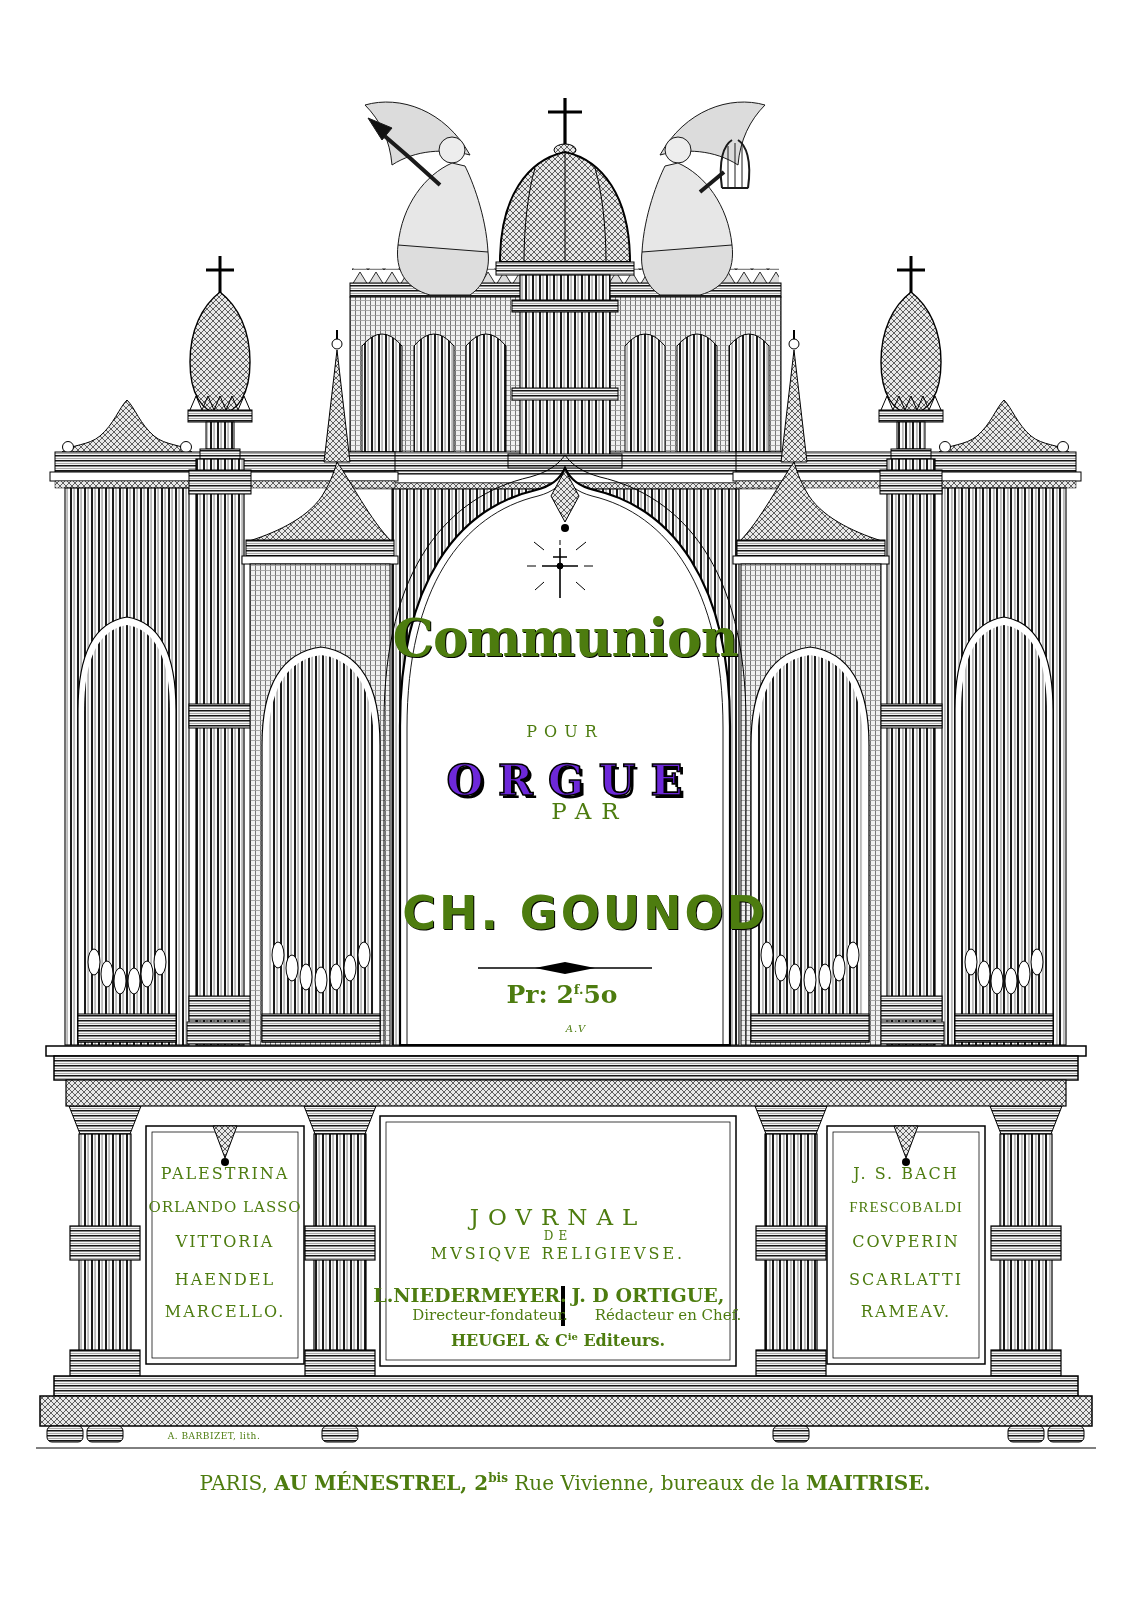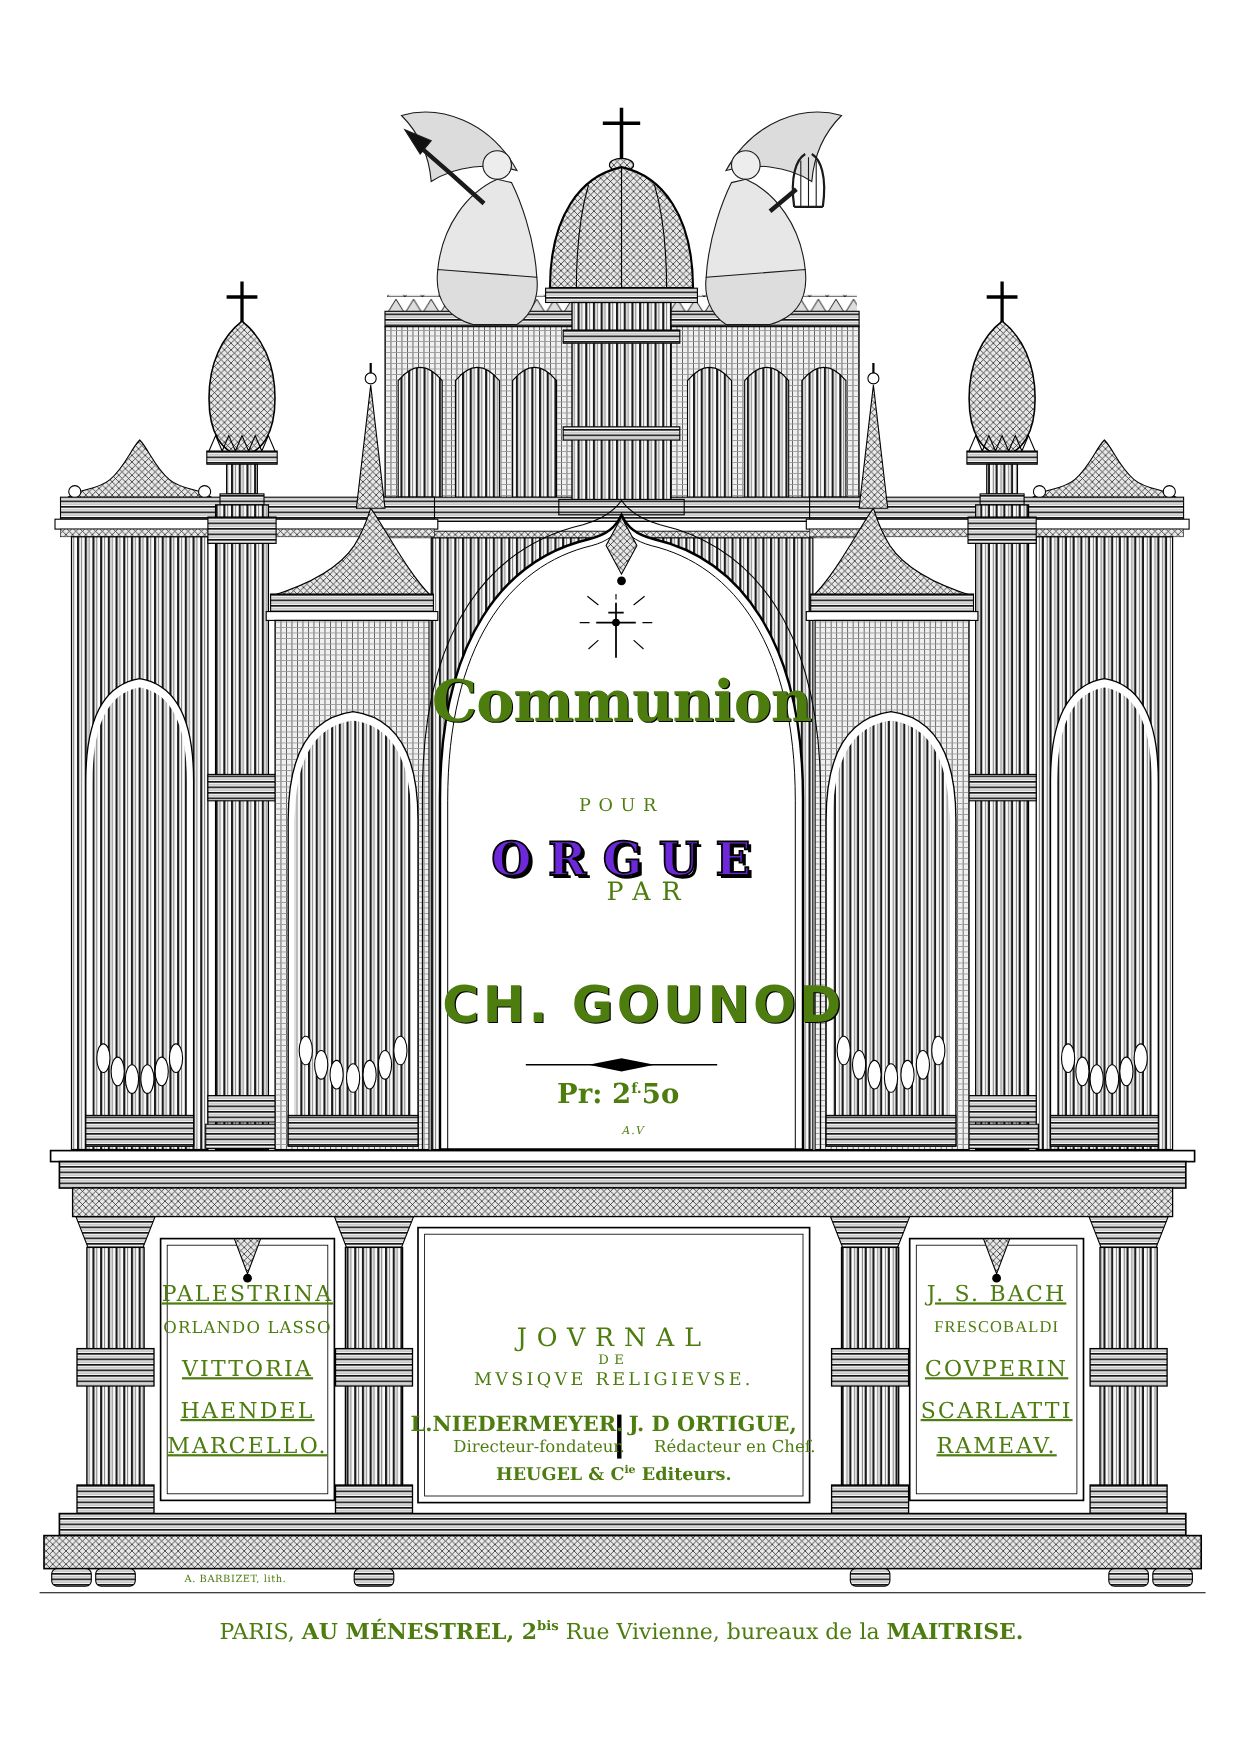--- a/index.html
+++ b/index.html
@@ -17,21 +17,21 @@
   .t-orgue{top:760px;left:572px;font-size:42px;font-weight:bold;letter-spacing:15px;
            color:#6d28d9;-webkit-text-stroke:1.6px #000;
            text-shadow:3px 3px 0 #000;}
   .t-par{top:800px;left:565px;font-size:23px;letter-spacing:10px;margin-left:25px;}
   .t-gounod{top:890px;left:565px;font-size:46px;font-weight:800;letter-spacing:3px;
             font-family:"DejaVu Sans",sans-serif;text-shadow:1px 1px 0 #000;padding-left:40px;}
   .t-price{top:982px;left:562px;font-size:25px;font-weight:bold;}
   .t-price sup{font-size:13px;}
   .t-av{top:1024px;left:576px;font-size:10px;letter-spacing:1px;font-style:italic;text-align:center;}
   
-  .cmp{font-size:20px;letter-spacing:2px;text-decoration:underline;}
+  .cmp{font-size:16px;letter-spacing:2px;}
   .cmp-long{font-size:15px;letter-spacing:1px;}
   
   .t-lamaitrise{top:1148px;left:558px;font-size:38px;letter-spacing:4px;}
   .t-jovrnal{top:1206px;left:558px;font-size:23px;letter-spacing:9px;}
   .t-de{top:1230px;left:558px;font-size:12px;letter-spacing:5px;}
   .t-mvsiqve{top:1246px;left:558px;font-size:16px;letter-spacing:3px;}
   .t-dname{font-size:19px;font-weight:bold;}
   .t-drole{font-size:15px;margin-left:20px;}
   .t-pub{top:1332px;left:558px;font-size:16px;font-weight:bold;}
   .t-pub sup{font-size:10px;}

